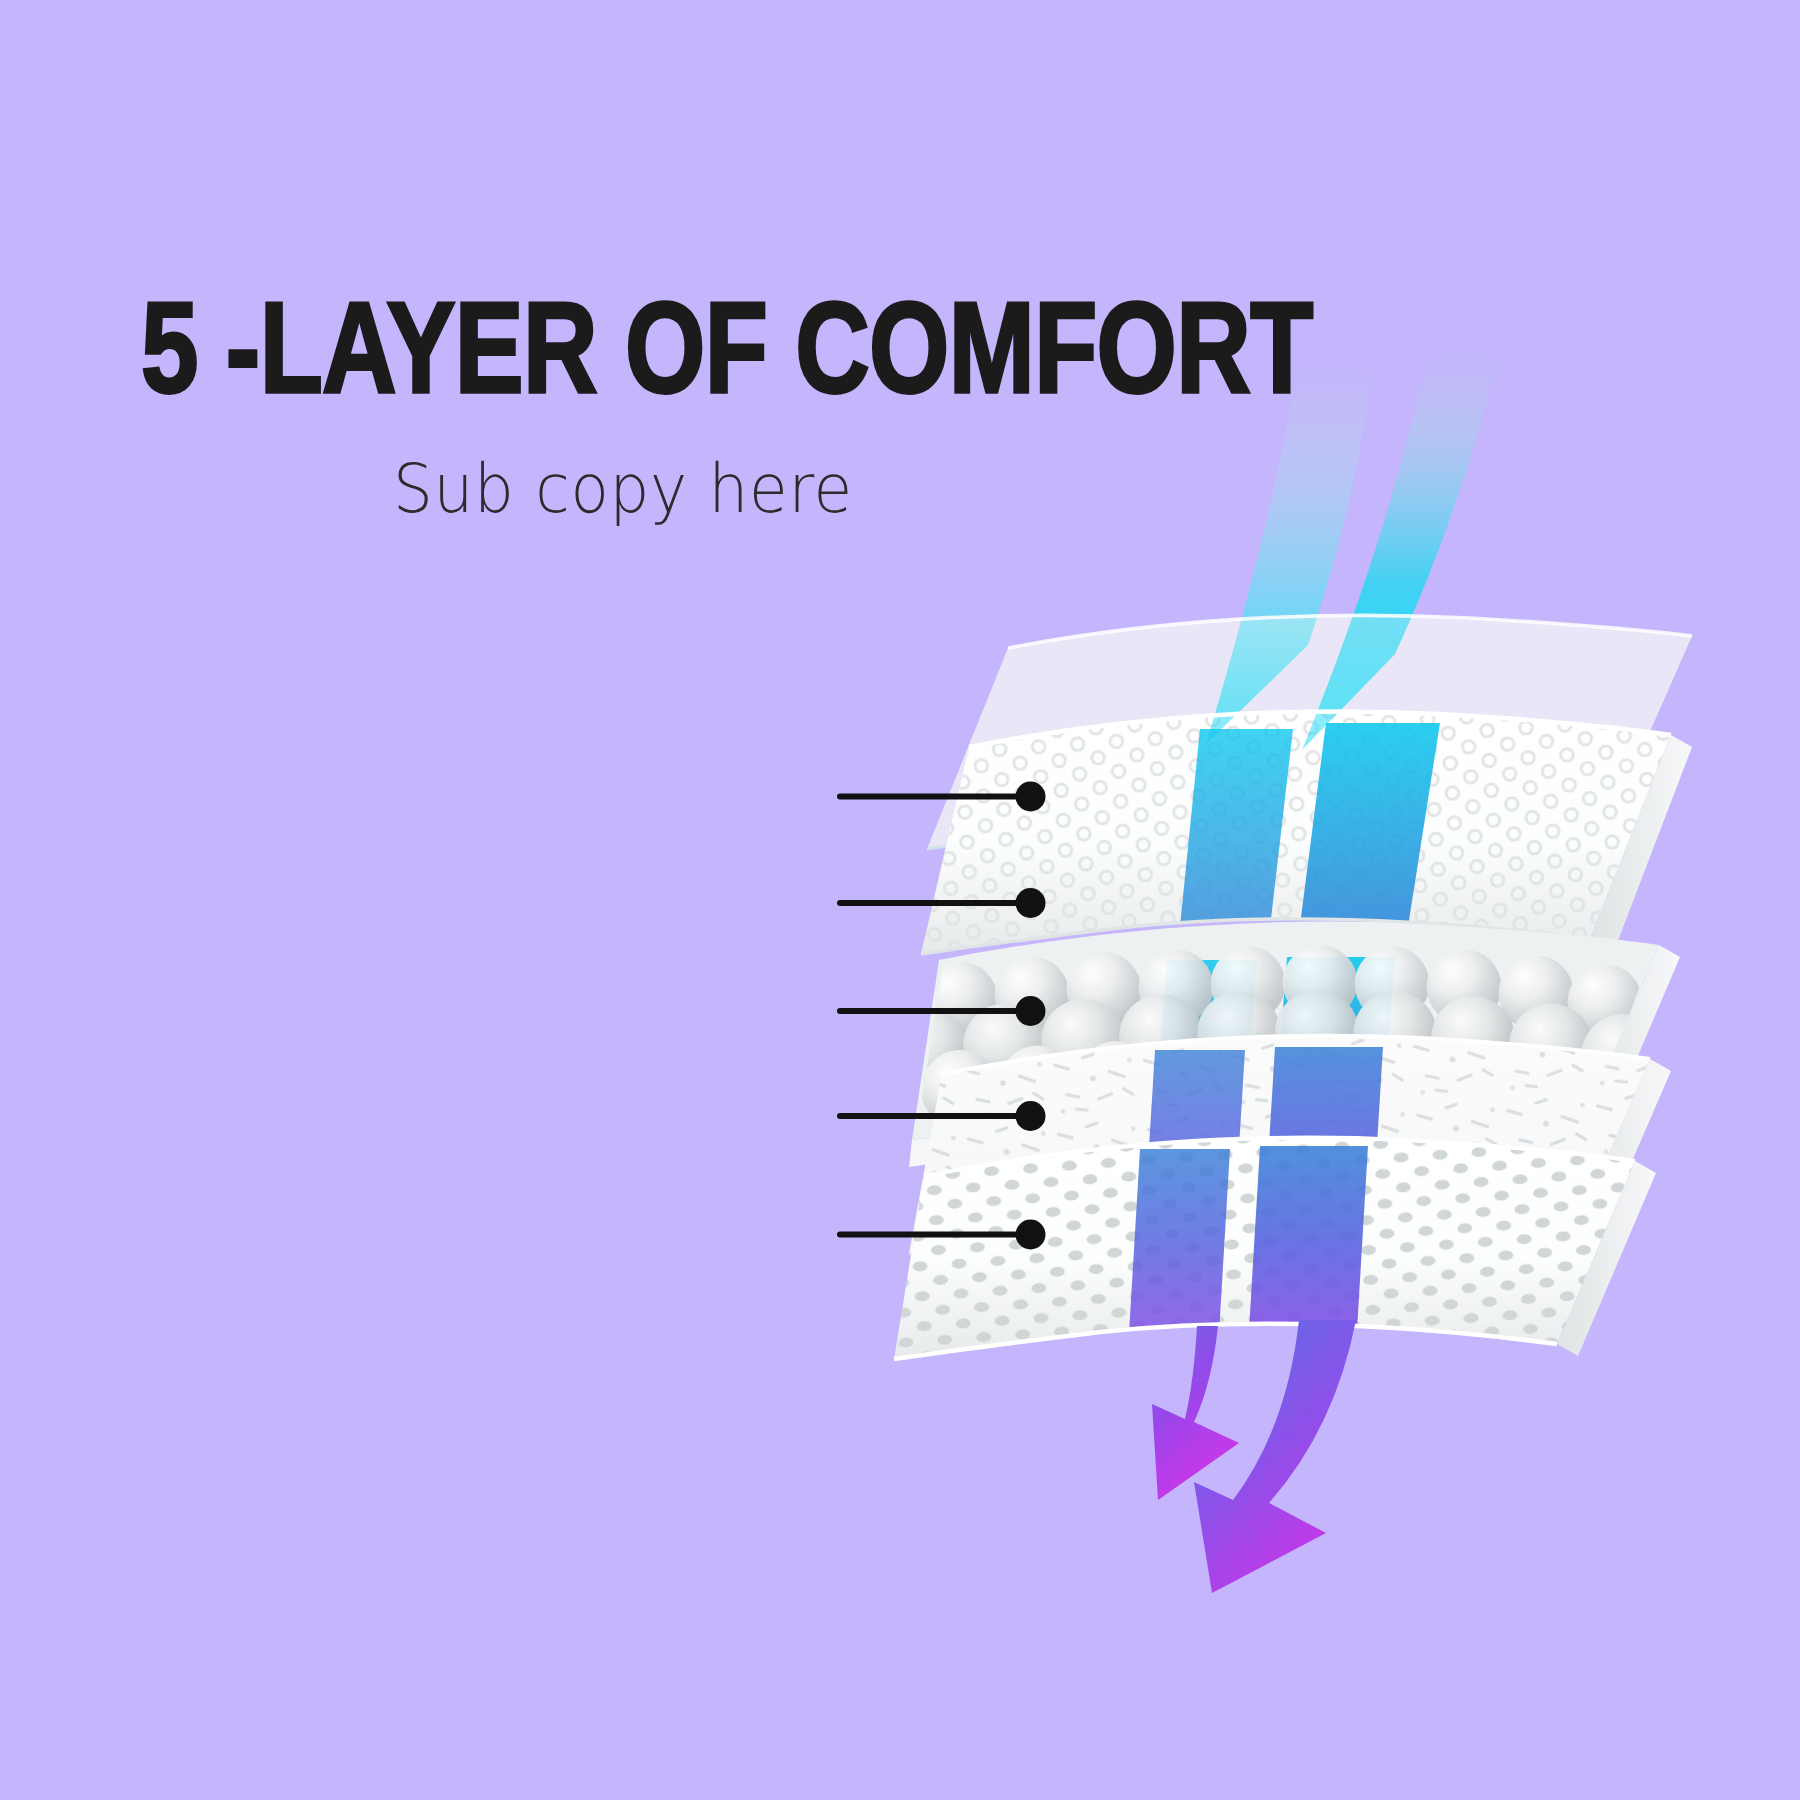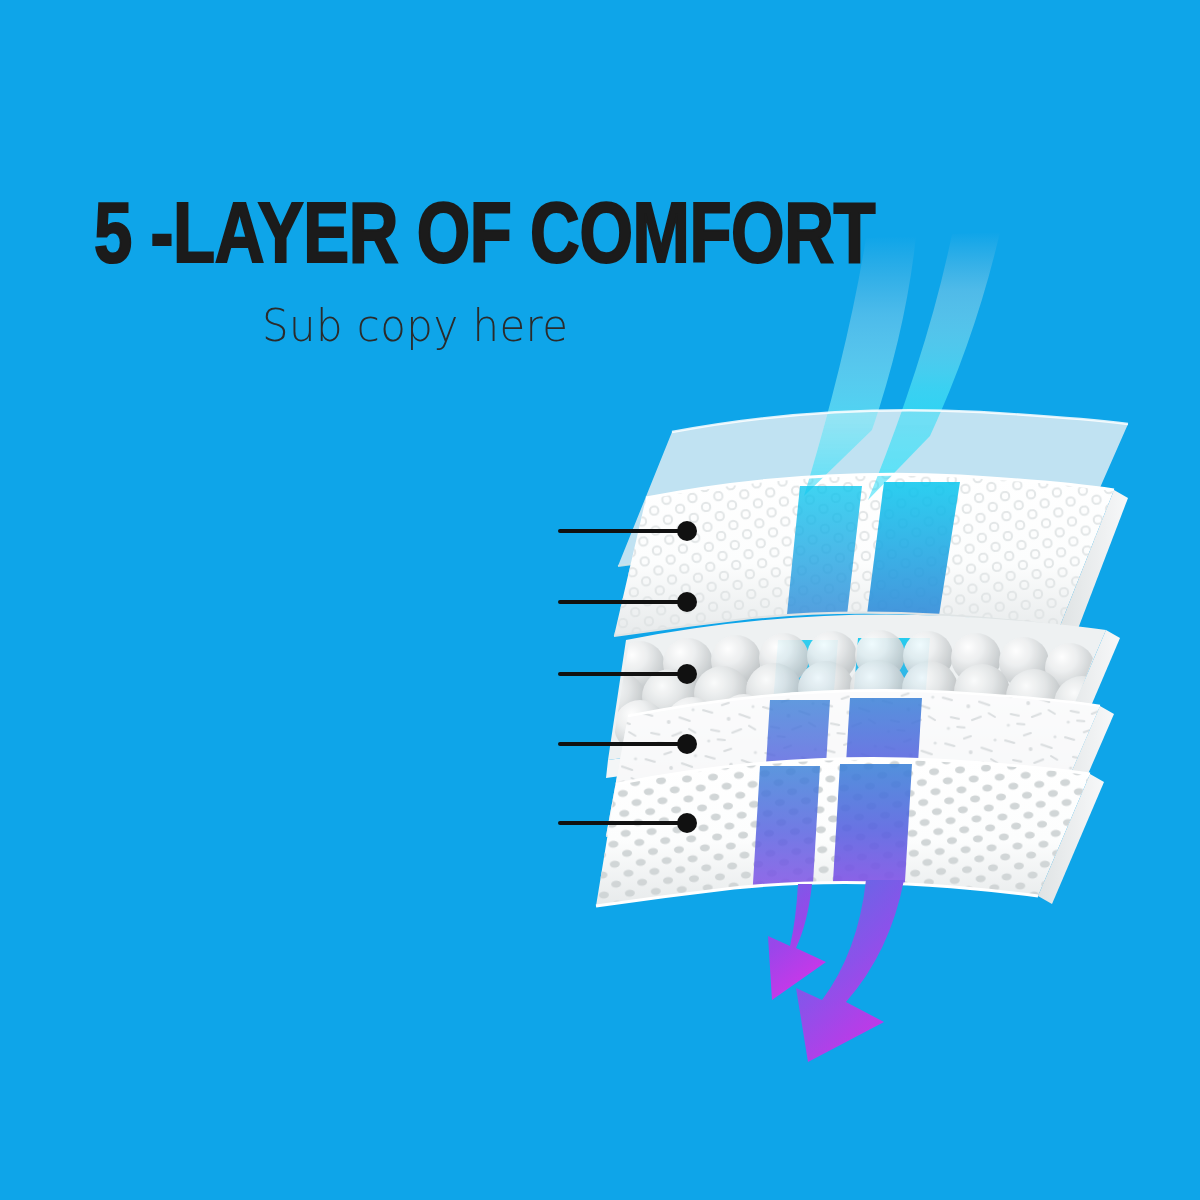--- a/index.html
+++ b/index.html
@@ -4,21 +4,21 @@
 <style>
   html, body {
     margin: 0;
     padding: 0;
     background: #d2d5d6;
   }
   .stage {
     position: relative;
     width: 1200px;
     height: 1200px;
-    background: #0ea5e9;
+    background: #c4b5fd;
     overflow: hidden;
     font-family: "Liberation Sans", sans-serif;
   }
 
   
   .title {
     position: absolute;
     left: 94px;
     top: 192px;
     font-family: "Liberation Sans Narrow", "Liberation Sans", sans-serif;

